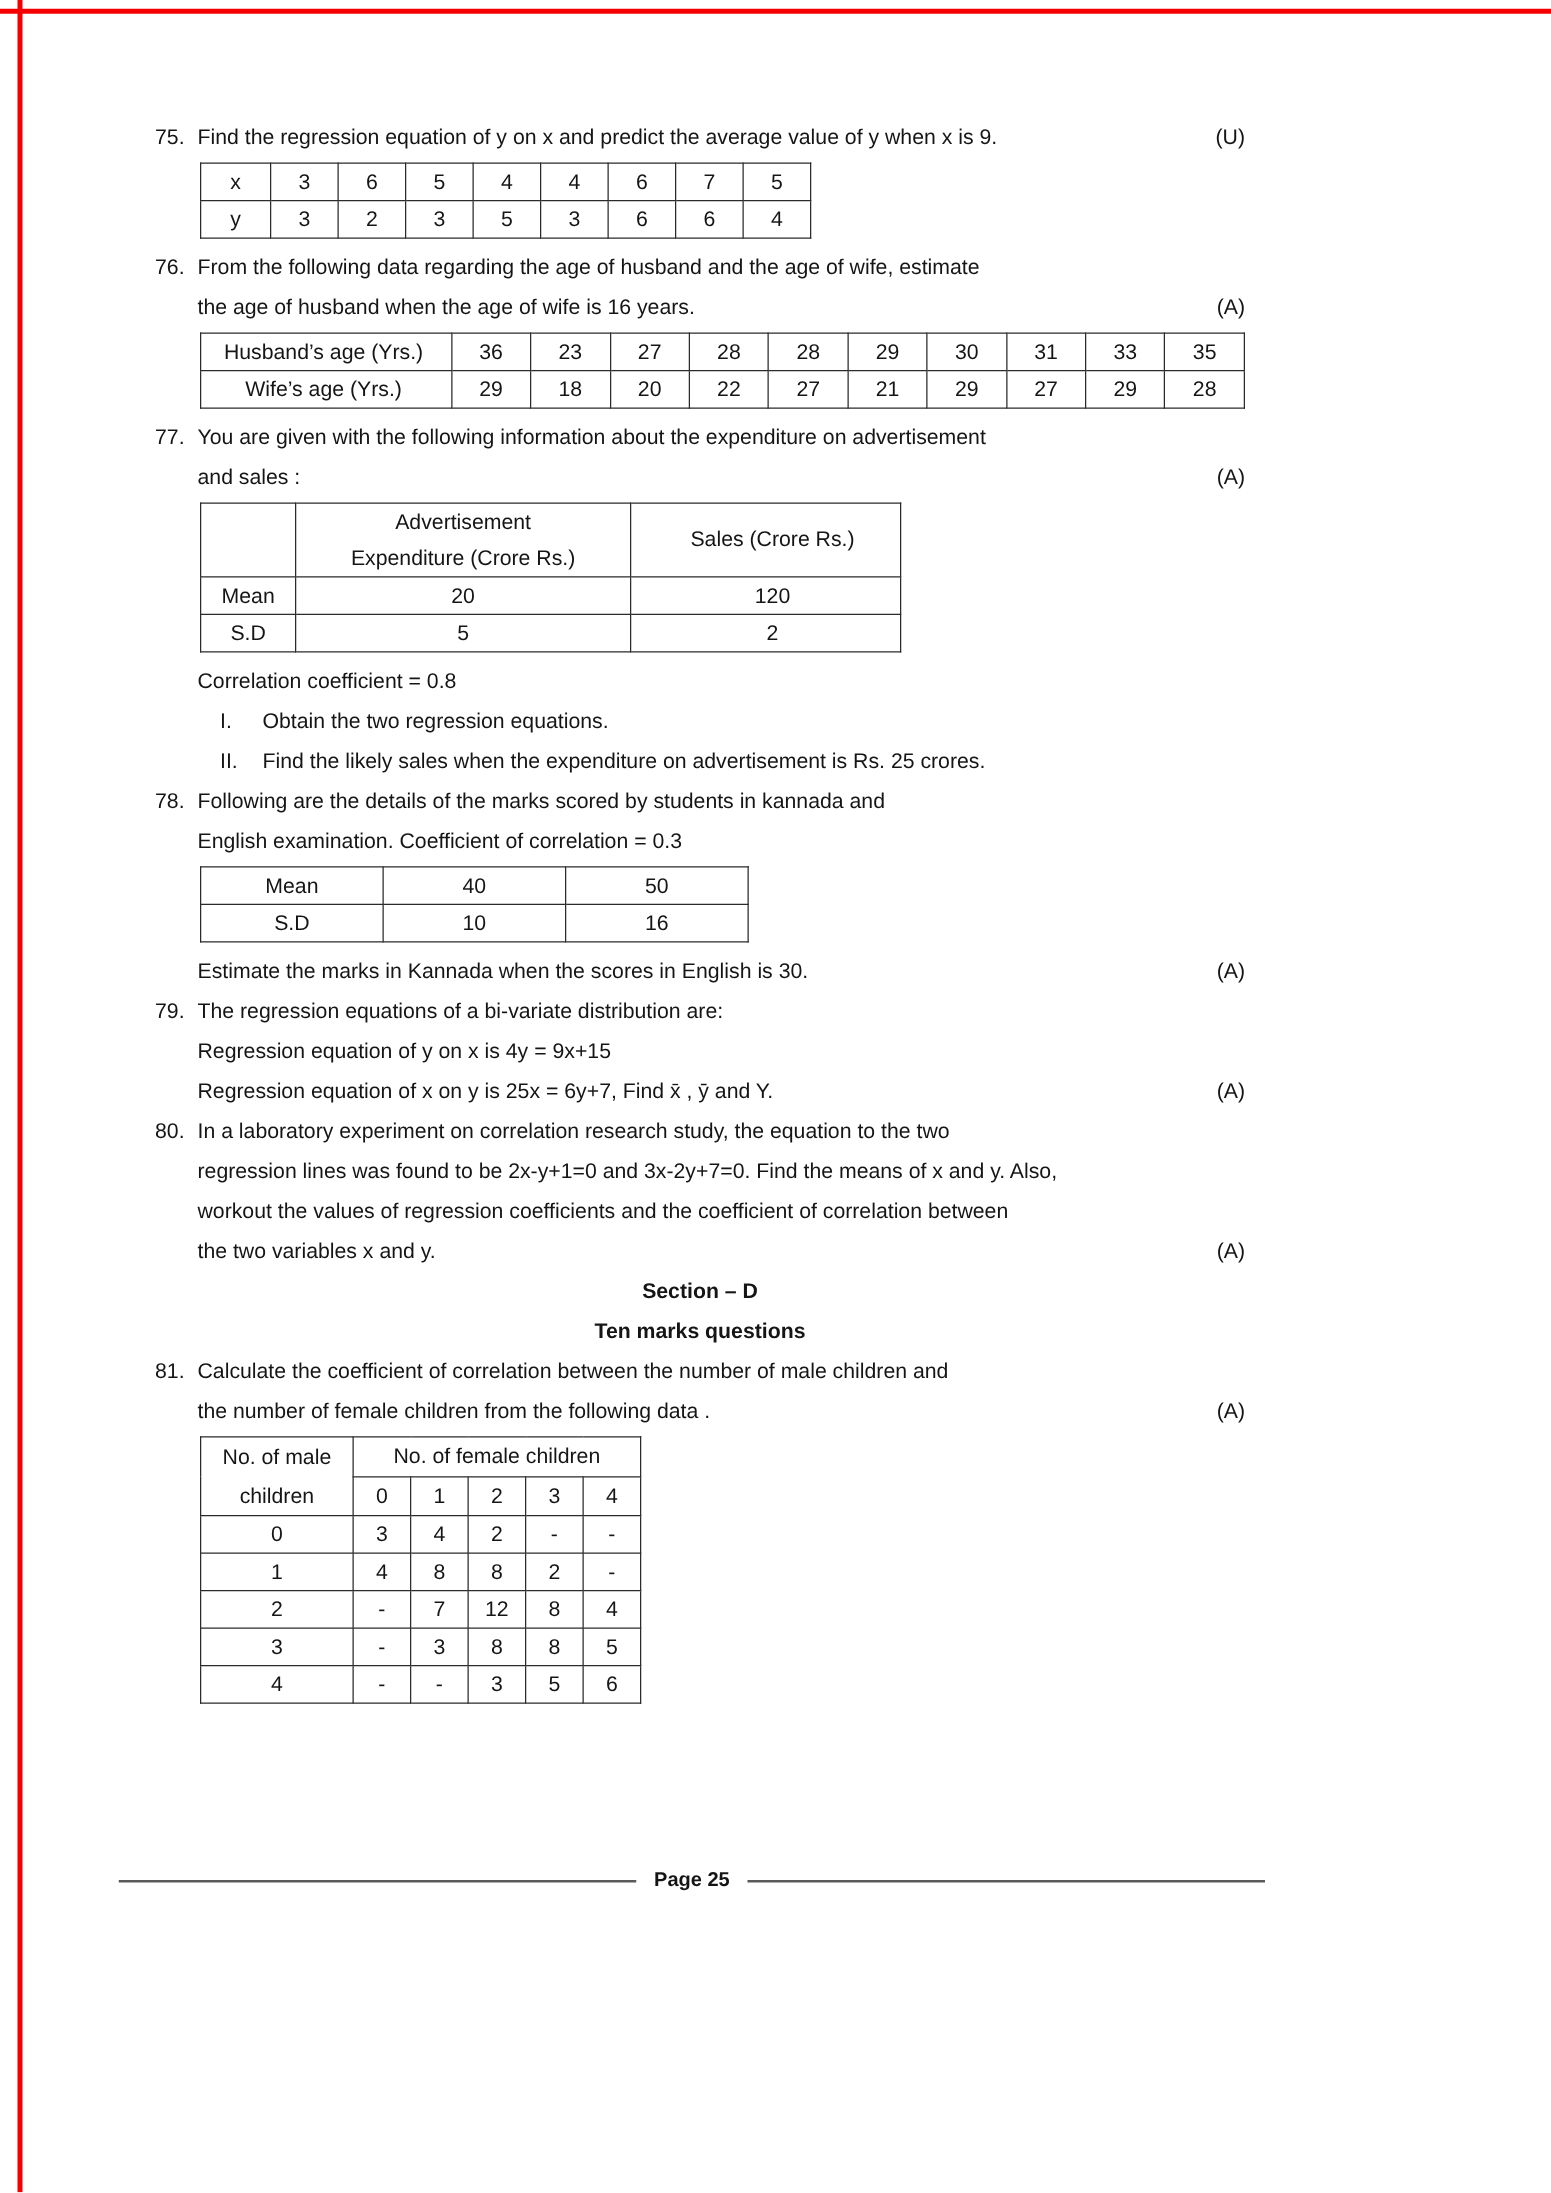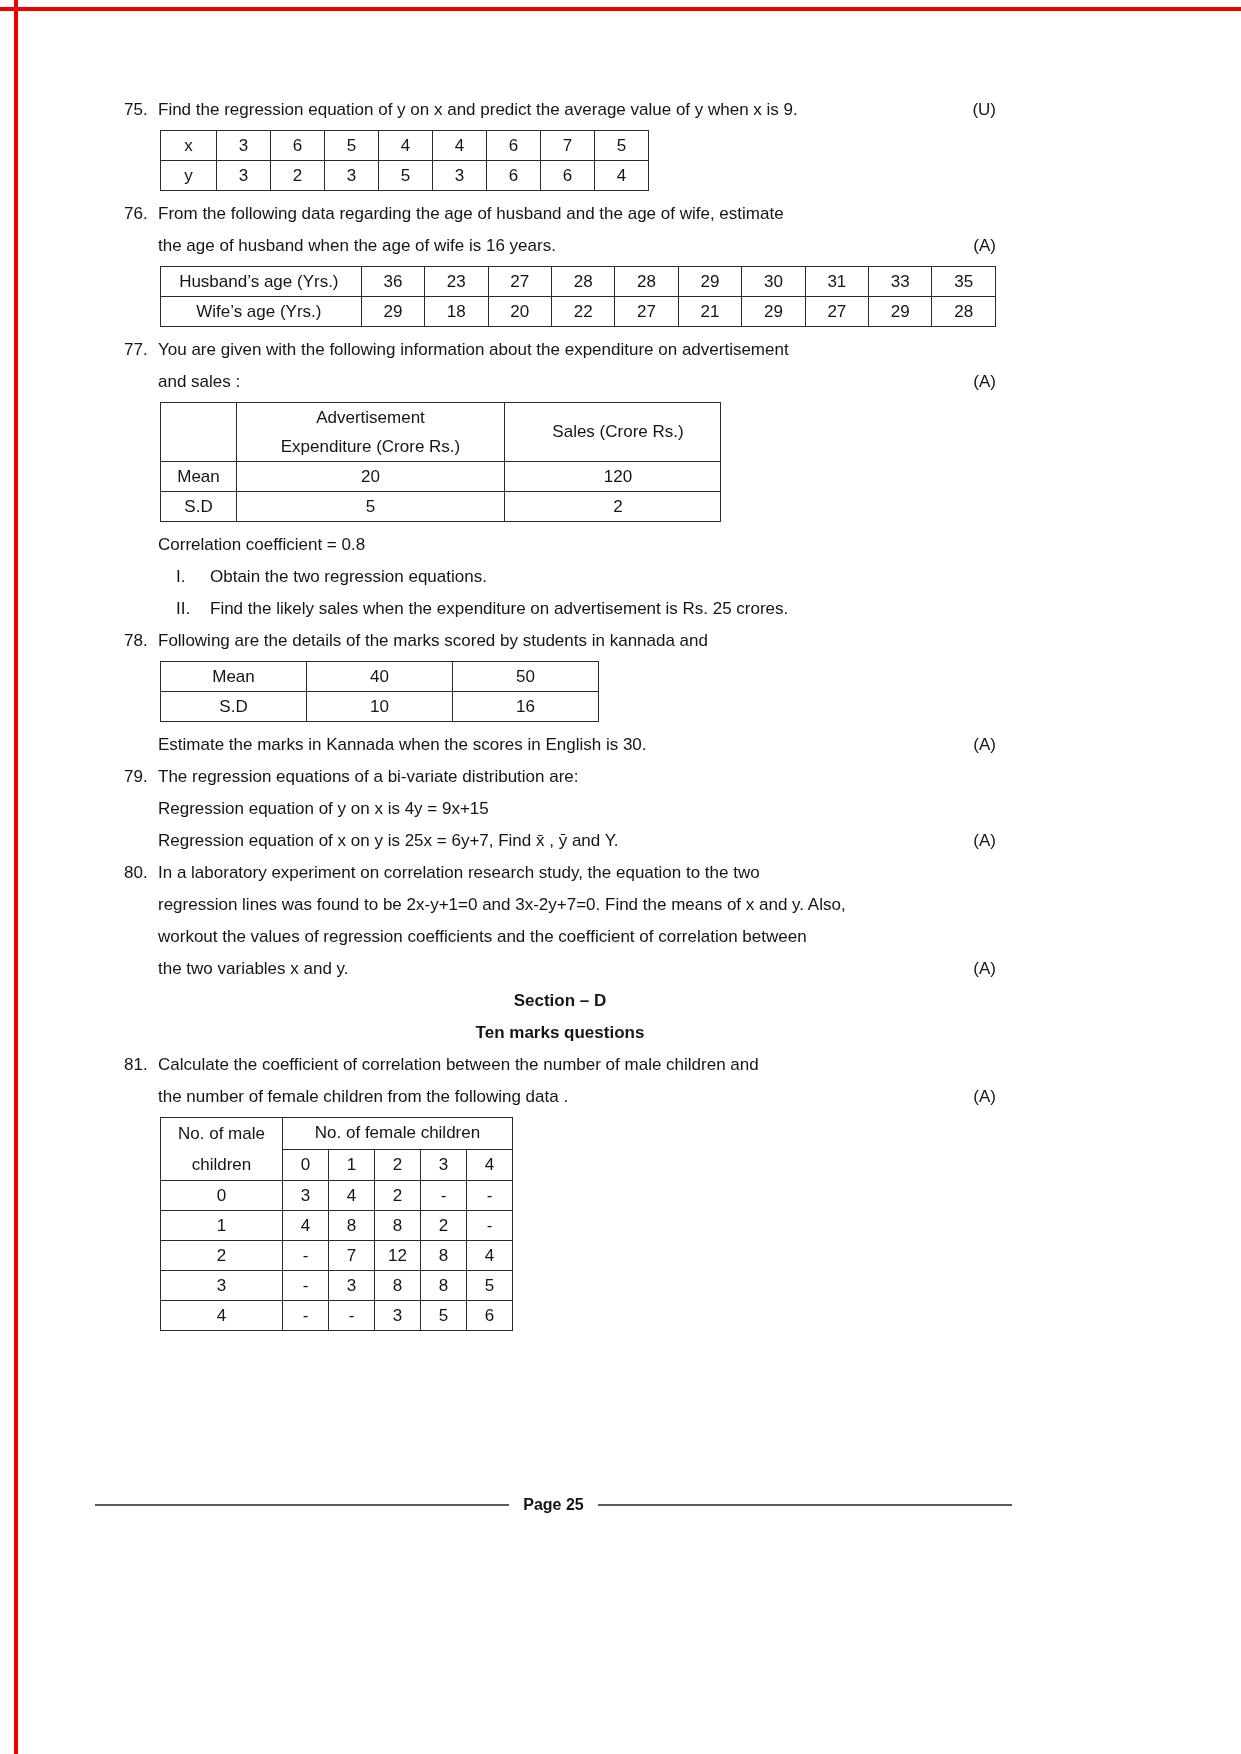--- a/index.html
+++ b/index.html
@@ -220,20 +220,24 @@
         <span class="inum">II.</span>
         <span class="qtext">Find the likely sales when the expenditure on advertisement is Rs. 25 crores.</span>
       </div>
     </div>
 
     <div>
       <div class="line">
         <span class="qnum">78.</span>
         <span class="qtext">Following are the details of the marks scored by students in kannada and</span>
       </div>
+      <div class="line">
+        <span class="qnum"></span>
+        <span class="qtext">English examination. Coefficient of correlation = 0.3</span>
+      </div>
       <table class="qtable t78">
         <tbody>
             <tr>
               <td>Mean</td>
               <td>40</td>
               <td>50</td>
             </tr>
             <tr>
               <td>S.D</td>
               <td>10</td>

